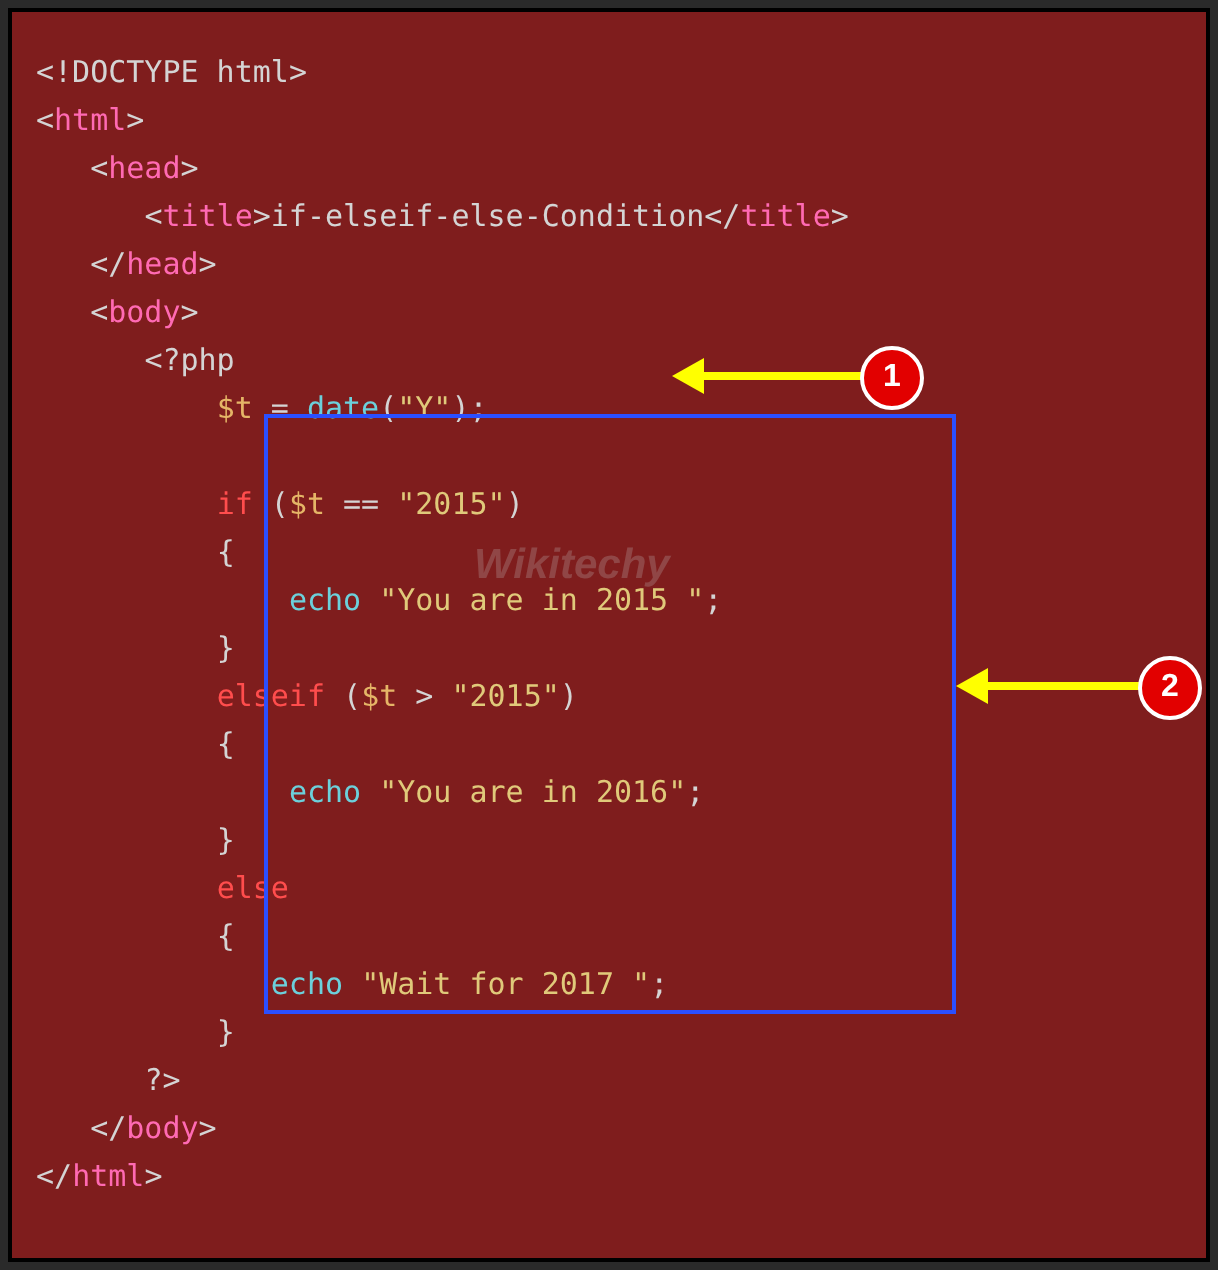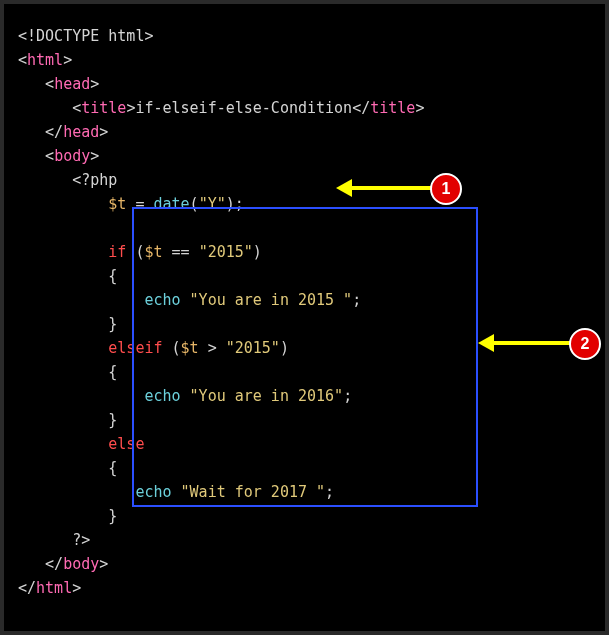--- a/index.html
+++ b/index.html
@@ -10,21 +10,21 @@
     font-size: 15px;
     width: 609px;
     height: 635px;
     position: relative;
   }
   .outer-border {
     border: 2px solid #000;
     margin: 4px;
     height: 623px;
     position: relative;
-    background: #000000;
+    background: #7f1d1d;
   }
   .code-area {
     padding: 18px 12px;
     line-height: 1.6;
     color: #d4d4d4;
     white-space: pre;
   }
   .white { color: #d4d4d4; }
   .pink { color: #ff6ab3; }
   .orange { color: #e5b567; }
@@ -106,20 +106,21 @@
               <span class="cyan">echo</span><span class="white"> </span><span class="yellow">"You are in 2016"</span><span class="white">;</span>
           <span class="white">}</span>
           <span class="red">else</span>
           <span class="white">{</span>
              <span class="cyan">echo</span><span class="white"> </span><span class="yellow">"Wait for 2017 "</span><span class="white">;</span>
           <span class="white">}</span>
       <span class="white">?&gt;</span>
    <span class="white">&lt;/</span><span class="pink">body</span><span class="white">&gt;</span>
 <span class="white">&lt;/</span><span class="pink">html</span><span class="white">&gt;</span></div>
 
+  <div class="watermark">Wikitechy</div>
 
   <div class="blue-box"></div>
 
   <div class="arrow arrow1"></div>
   <div class="badge badge1">1</div>
 
   <div class="arrow arrow2"></div>
   <div class="badge badge2">2</div>
 </div>
 

